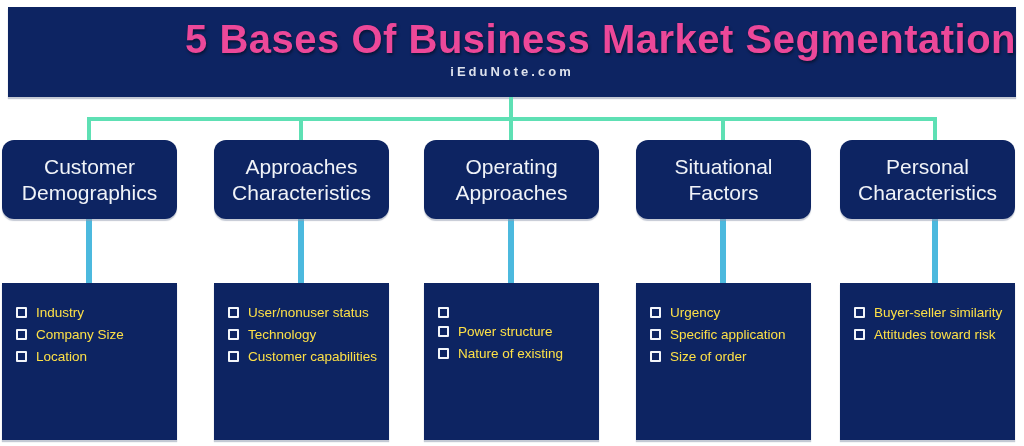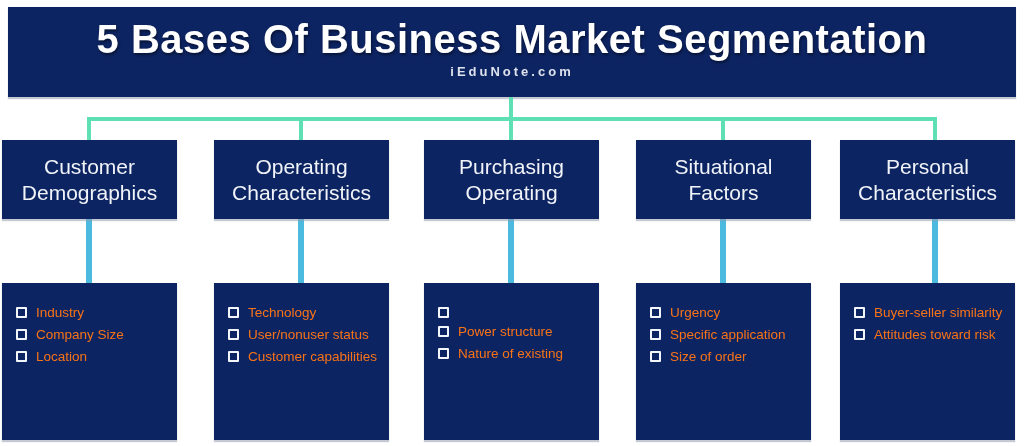--- a/index.html
+++ b/index.html
@@ -8,54 +8,55 @@
     font-family:"Liberation Sans","DejaVu Sans",sans-serif;
   }
   
   .banner{
     position:absolute;left:8px;top:7px;width:1008px;height:90px;
     background:var(--navy,#0d2462);
     box-shadow:0 2px 1px rgba(148,156,176,0.55);
     text-align:center;
   }
   .banner h1{
-    margin:9px 0 0 0;color:#ffffff;font-size:40px;line-height:46px;font-weight:bold;
-    letter-spacing:0.5px;text-shadow:1px 2px 3px rgba(0,0,0,0.45);
+    margin:9px 0 0 0;color:#ec4899;font-size:40px;line-height:46px;font-weight:bold;
+    letter-spacing:0.5px;text-shadow:1px 2px 3px rgba(0,0,0,0.45);text-align:right;
   }
   .site{
     margin-top:2px;color:#dde2ec;font-size:13px;letter-spacing:3px;font-weight:bold;
   }
   
   .line{position:absolute;background:var(--mint-green,#5ee0b4);}
   .trunk{left:509px;top:97px;width:4px;height:24px;}
   .hrail{left:87px;top:117px;width:850px;height:4px;}
   .gdrop{top:117px;width:4px;height:24px;}
   .g1{left:87px}.g2{left:299px}.g3{left:509px}.g4{left:721px}.g5{left:933px}
   .cdrop{position:absolute;top:219px;width:6px;height:64px;background:var(--cyan,#4cb9de);}
   .b1{left:86px}.b2{left:298px}.b3{left:508px}.b4{left:720px}.b5{left:932px}
   
   .hbox{
     position:absolute;top:140px;width:175px;height:79px;background:var(--navy,#0d2462);
     display:flex;align-items:center;justify-content:center;text-align:center;
     color:#f0f3f8;font-size:21px;line-height:26px;padding:0 6px;box-sizing:border-box;
     box-shadow:0 2px 1px rgba(148,156,176,0.55);
+    border-radius:12px;
   }
   .lbox{
     position:absolute;top:283px;width:175px;height:157px;background:var(--navy,#0d2462);
     box-sizing:border-box;padding:21px 6px 0 13px;
     box-shadow:0 2px 1px rgba(148,156,176,0.55);
   }
   .c1{left:2px}.c2{left:214px}.c3{left:424px}.c4{left:636px}.c5{left:840px}
   .lbox ul{list-style:none;margin:0;padding:0;}
   .lbox li{display:flex;align-items:flex-start;margin-bottom:5px;}
   .bullet{
     flex:none;width:7px;height:7px;border:2px solid #f2f5fa;border-radius:1px;
     margin:3px 9px 0 1px;
   }
-  .itxt{color:#f97316;font-size:13.5px;line-height:17px;}
+  .itxt{color:#fde047;font-size:13.5px;line-height:17px;}
 </style>
 </head>
 <body>
 
 <div id="stage">
 
   <div class="banner">
     <h1>5 Bases Of Business Market Segmentation</h1>
     <div class="site">iEduNote.com</div>
   </div>
@@ -67,22 +68,22 @@
   <div class="line gdrop g3"></div>
   <div class="line gdrop g4"></div>
   <div class="line gdrop g5"></div>
   <div class="cdrop b1"></div>
   <div class="cdrop b2"></div>
   <div class="cdrop b3"></div>
   <div class="cdrop b4"></div>
   <div class="cdrop b5"></div>
 
   <div class="hbox c1">Customer Demographics</div>
-  <div class="hbox c2">Operating Characteristics</div>
-  <div class="hbox c3">Purchasing Operating</div>
+  <div class="hbox c2">Approaches Characteristics</div>
+  <div class="hbox c3">Operating Approaches</div>
   <div class="hbox c4">Situational Factors</div>
   <div class="hbox c5">Personal Characteristics</div>
 
   <div class="lbox c1">
     <ul>
       <li>
           <span class="bullet"></span>
           <span class="itxt">Industry</span>
         </li>
       <li>
@@ -93,25 +94,25 @@
           <span class="bullet"></span>
           <span class="itxt">Location</span>
         </li>
     </ul>
   </div>
 
   <div class="lbox c2">
     <ul>
       <li>
           <span class="bullet"></span>
-          <span class="itxt">Technology</span>
+          <span class="itxt">User/nonuser status</span>
         </li>
       <li>
           <span class="bullet"></span>
-          <span class="itxt">User/nonuser status</span>
+          <span class="itxt">Technology</span>
         </li>
       <li>
           <span class="bullet"></span>
           <span class="itxt">Customer capabilities</span>
         </li>
     </ul>
   </div>
 
   <div class="lbox c3">
     <ul>

